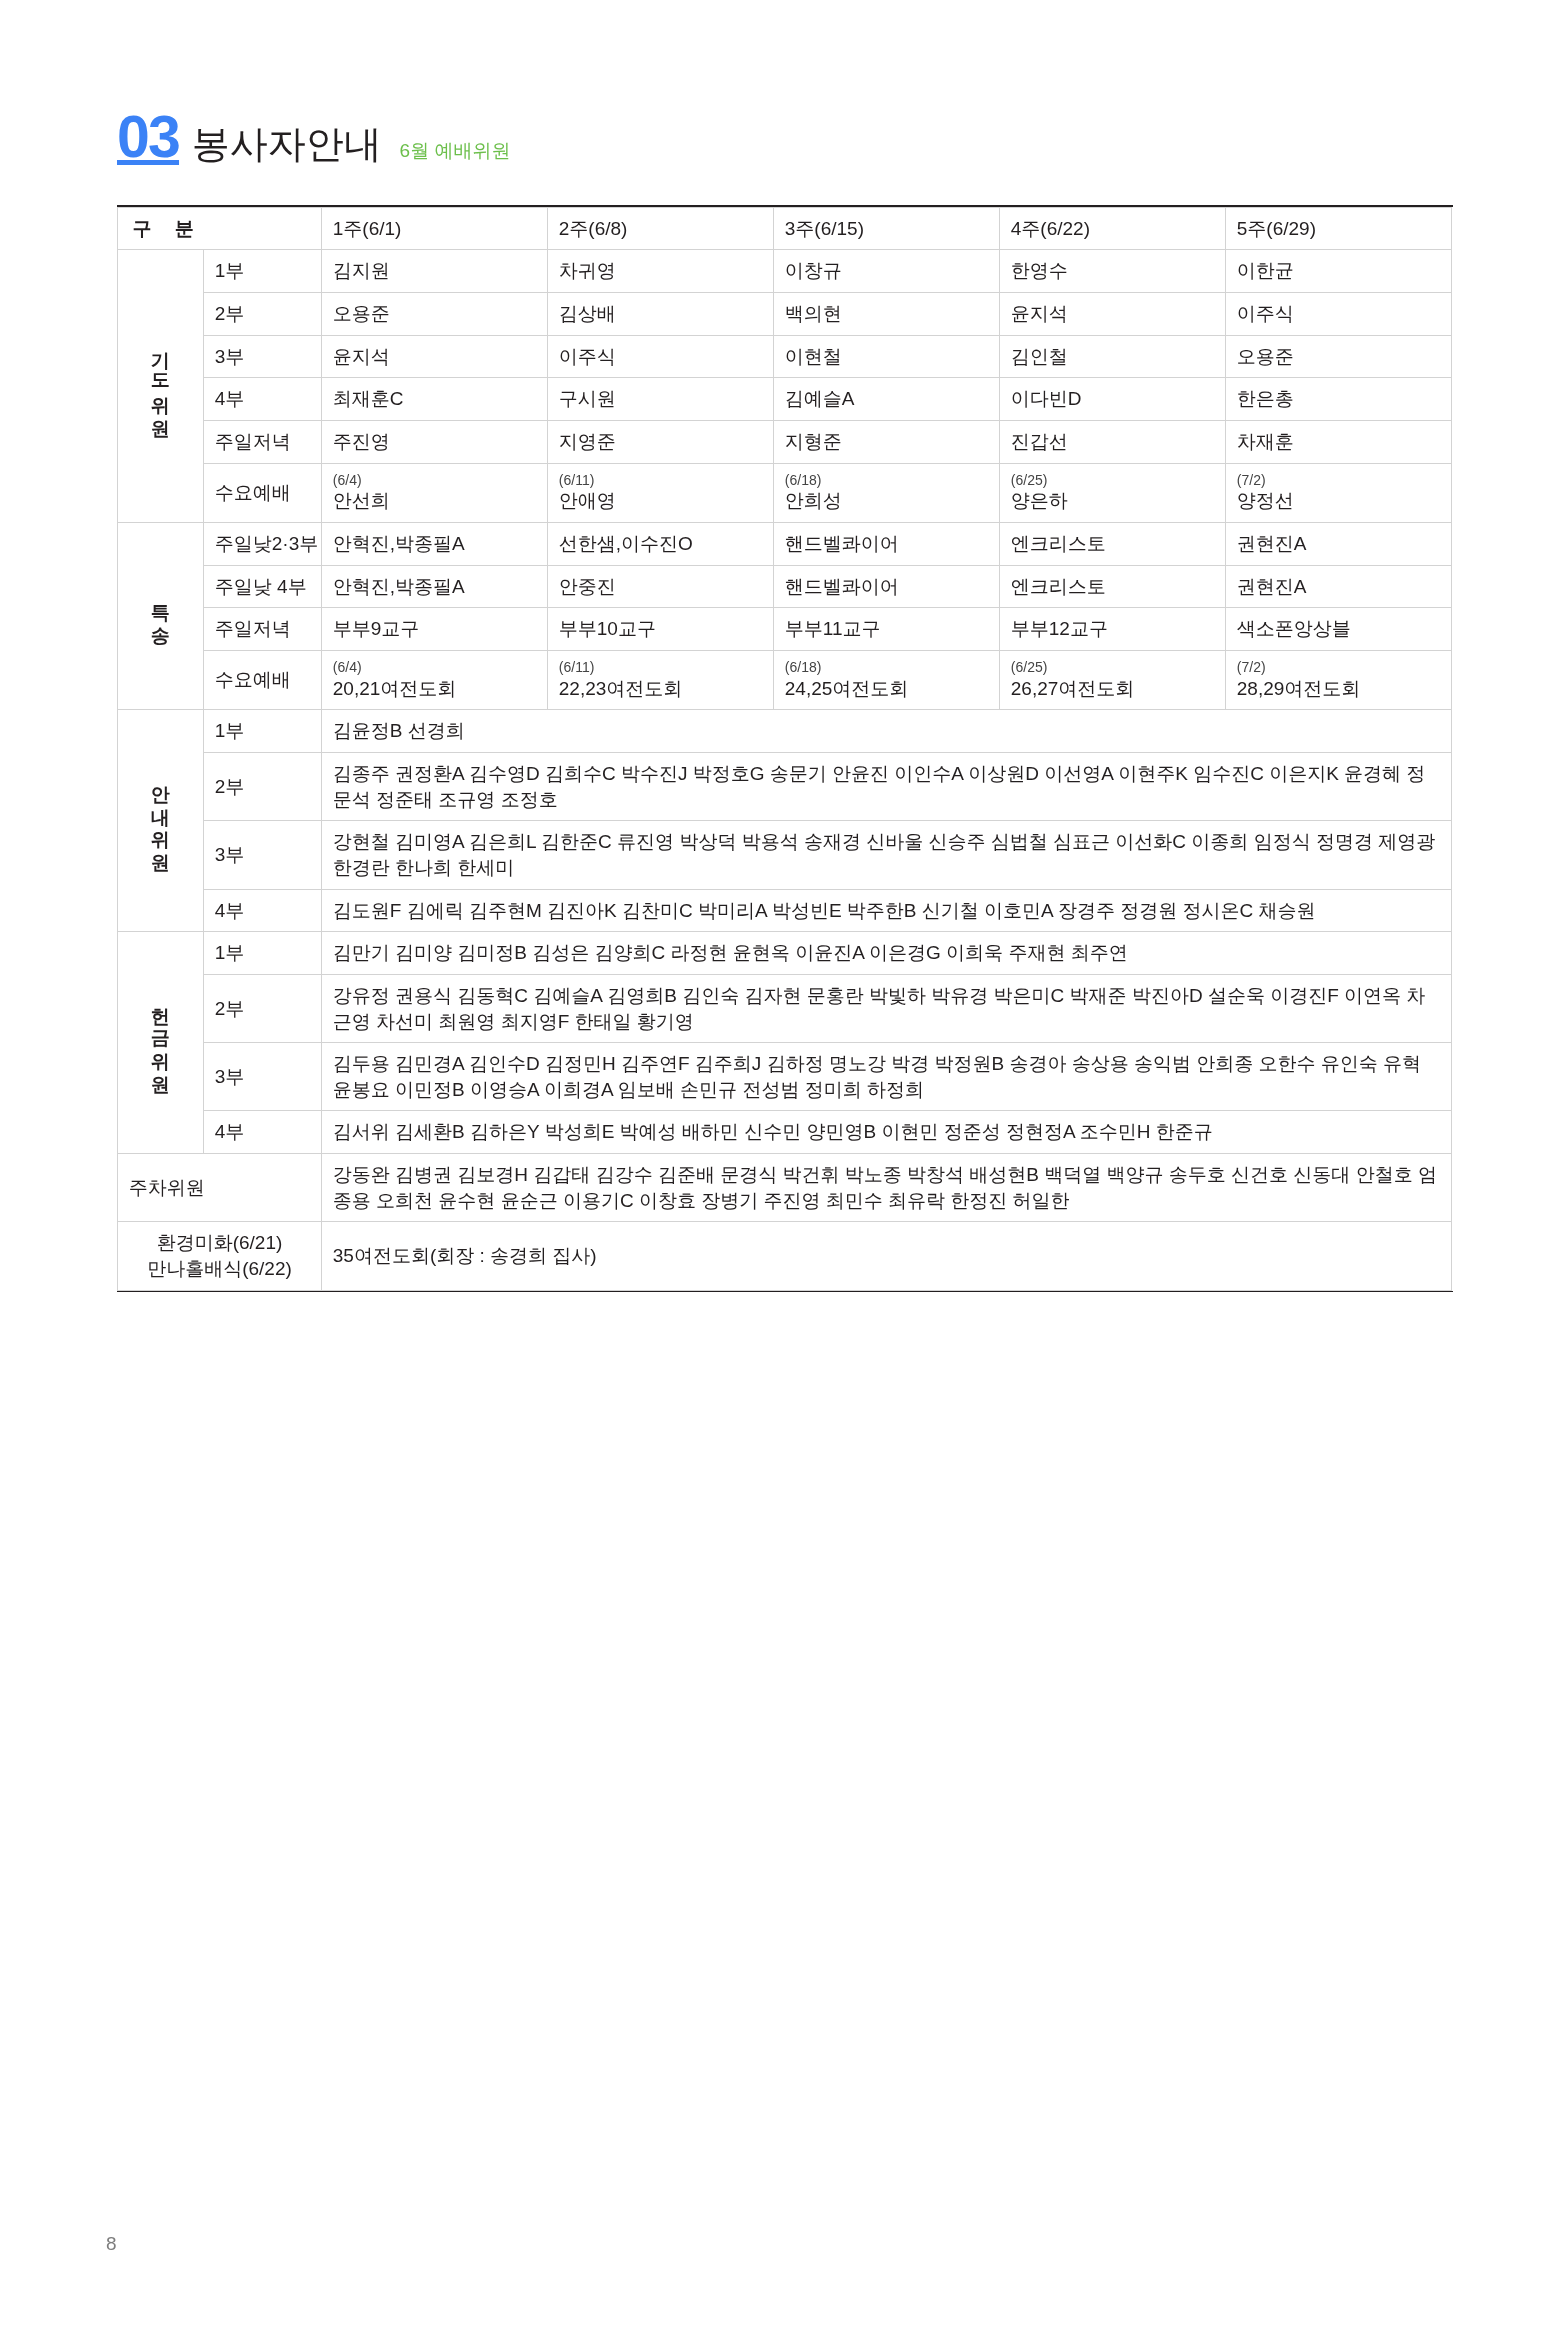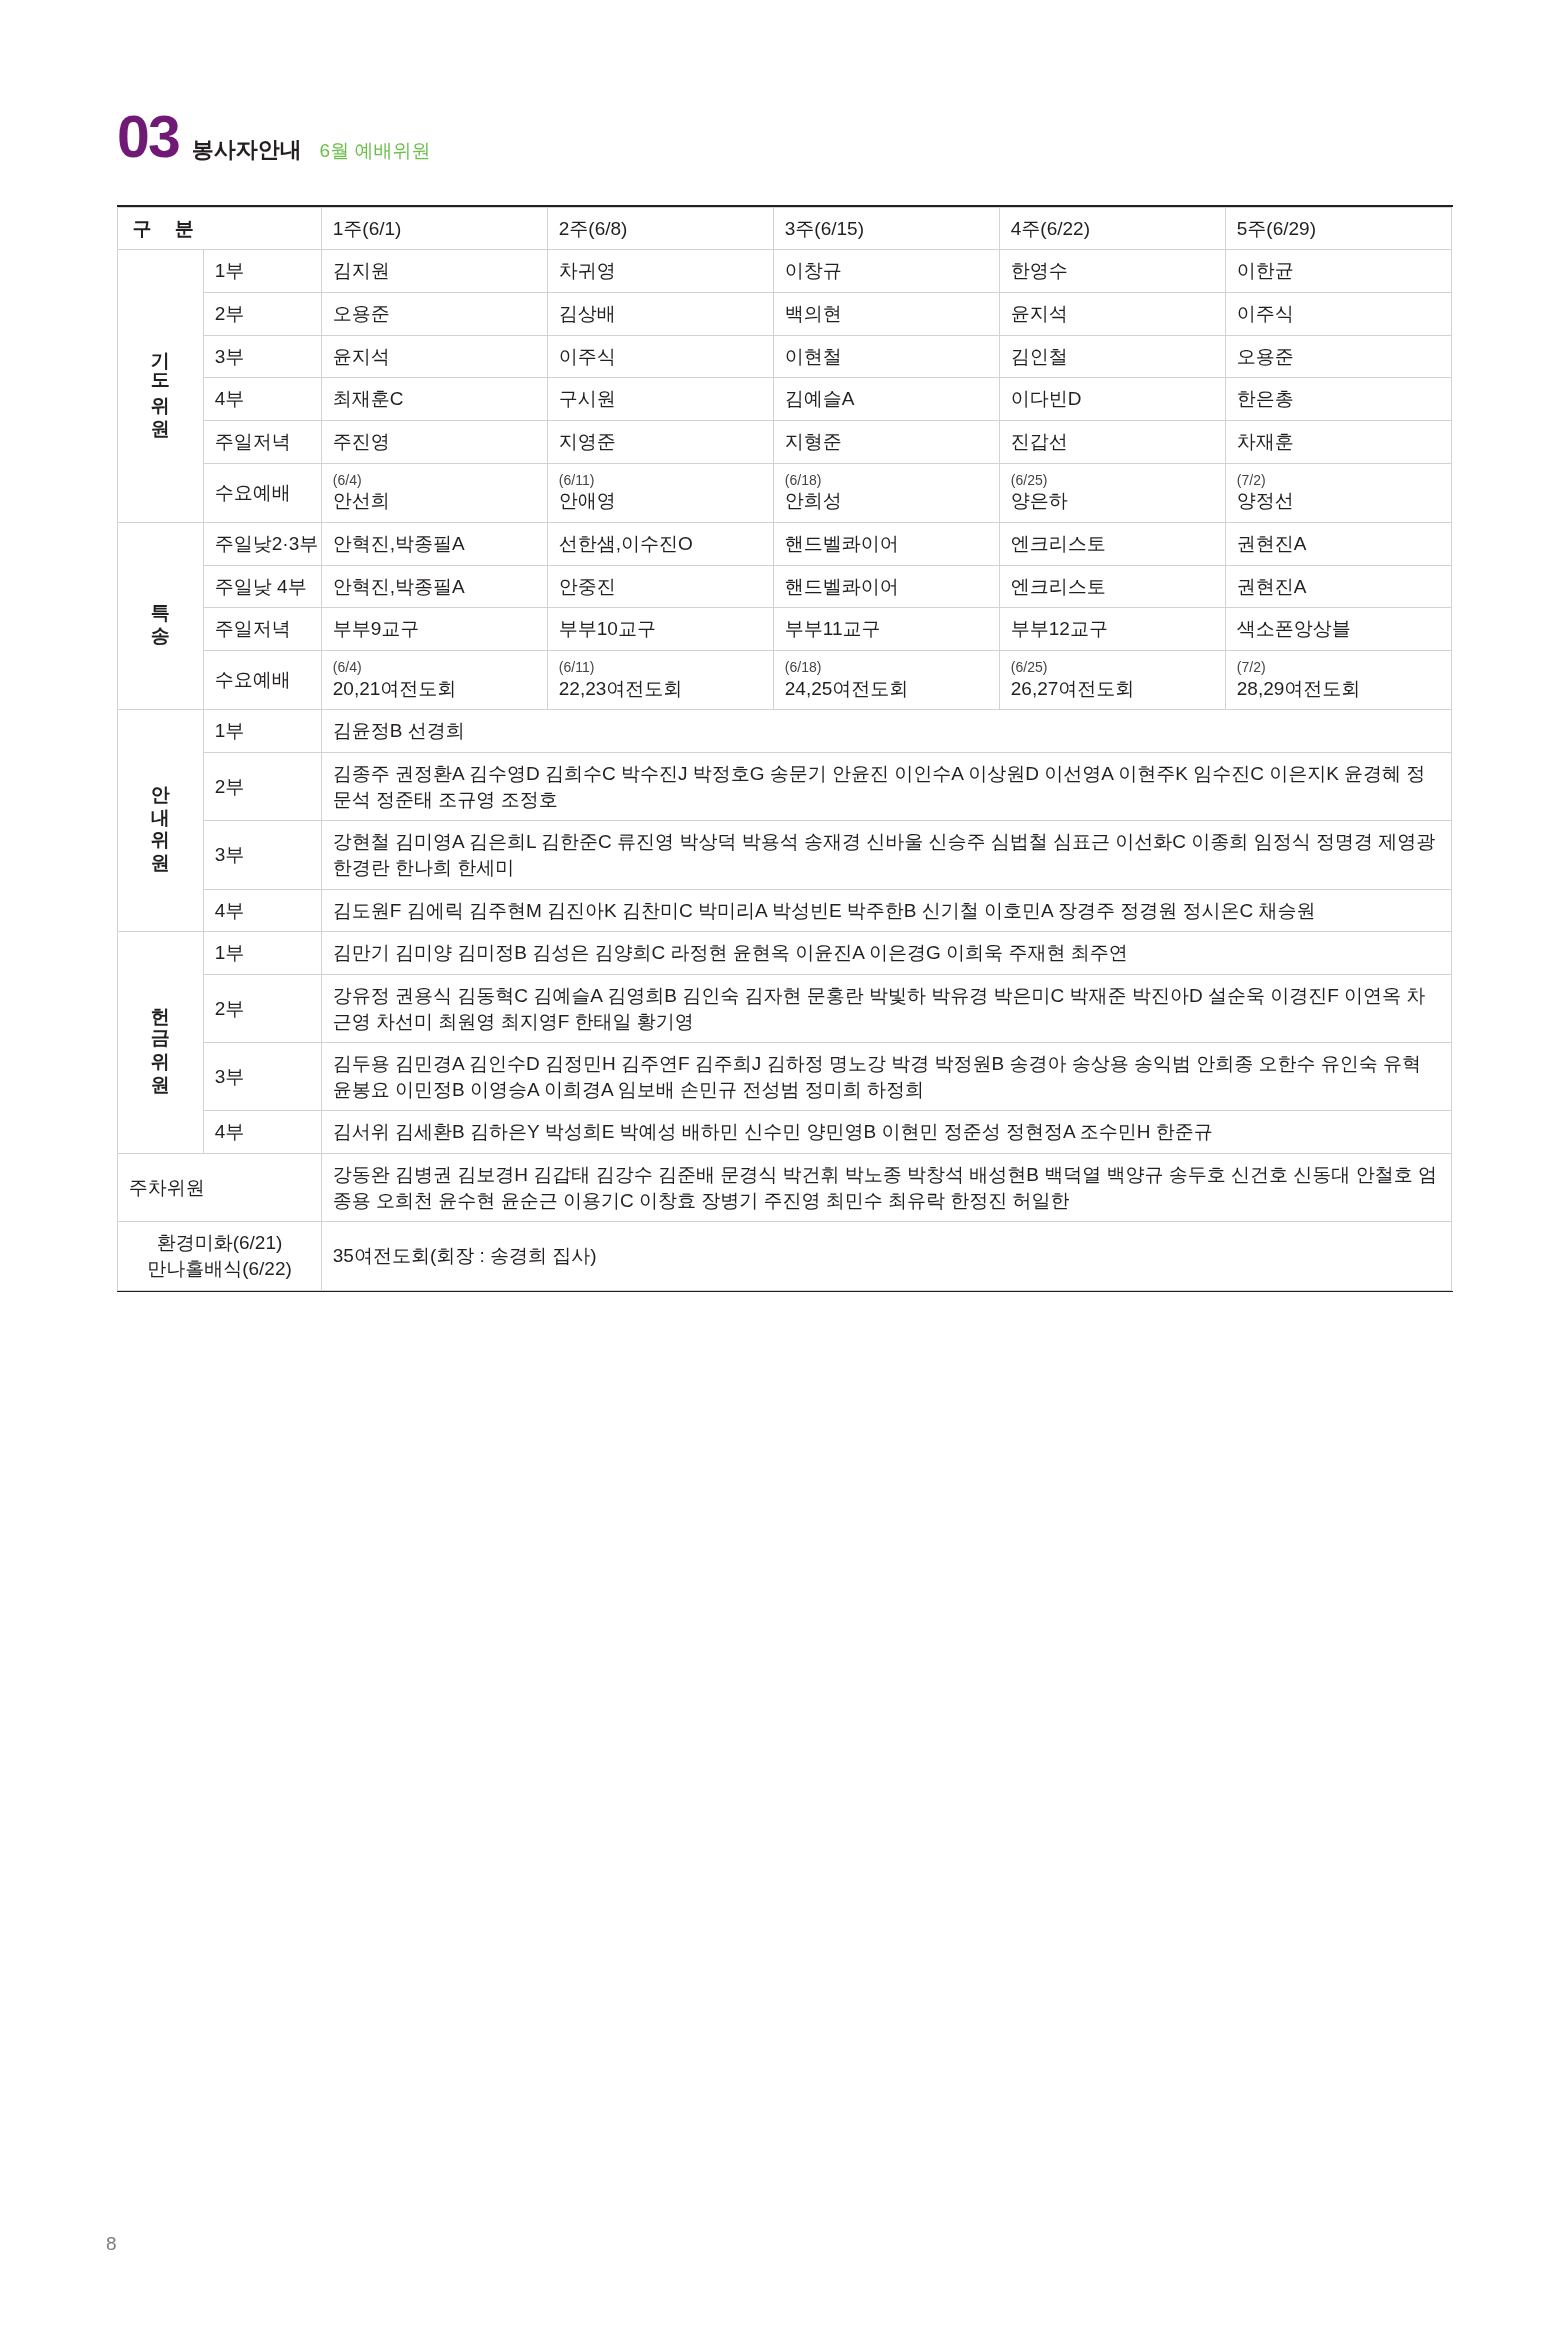--- a/index.html
+++ b/index.html
@@ -24,27 +24,28 @@
   .header {
     position: absolute;
     left: 117px; top: 108px;
     display: flex;
     align-items: baseline;
     gap: 12.6px;
   }
   .sec-num {
     font-size: 59px;
     font-weight: bold;
-    color: #701a75;
+    color: #3b82f6;
     letter-spacing: -1.8px;
     line-height: 1;
+    text-decoration: underline;
   }
   .sec-title {
-    font-size: 22px;
-    font-weight: bold;
+    font-size: 38px;
+    font-weight: normal;
     color: #231f20;
     line-height: 1;
   }
   .sec-sub {
     font-size: 19px;
     font-weight: normal;
     color: #6cbf4b;
     line-height: 1;
     margin-left: 5.4px;
   }

